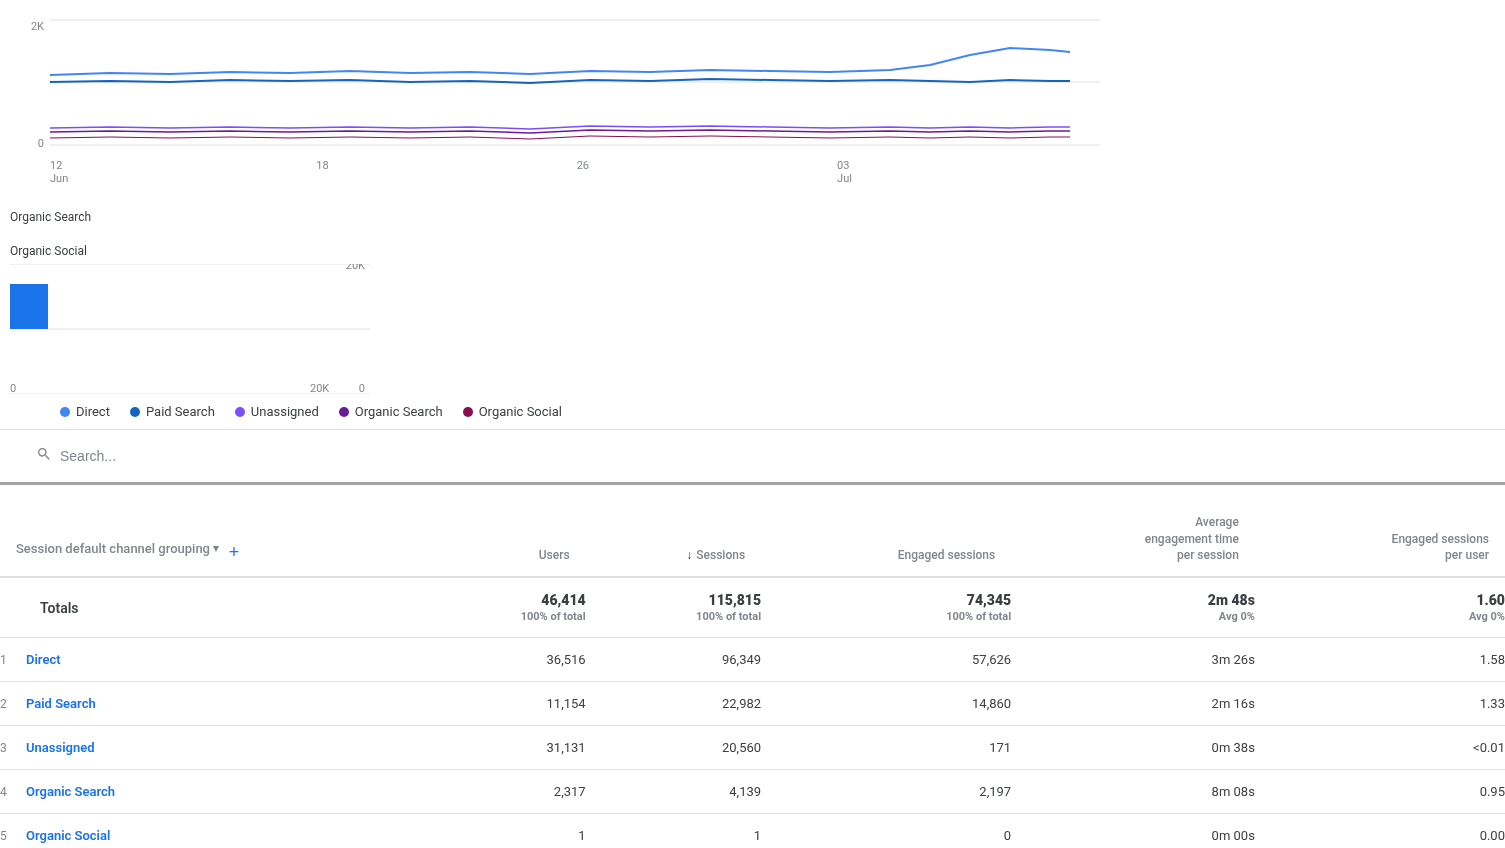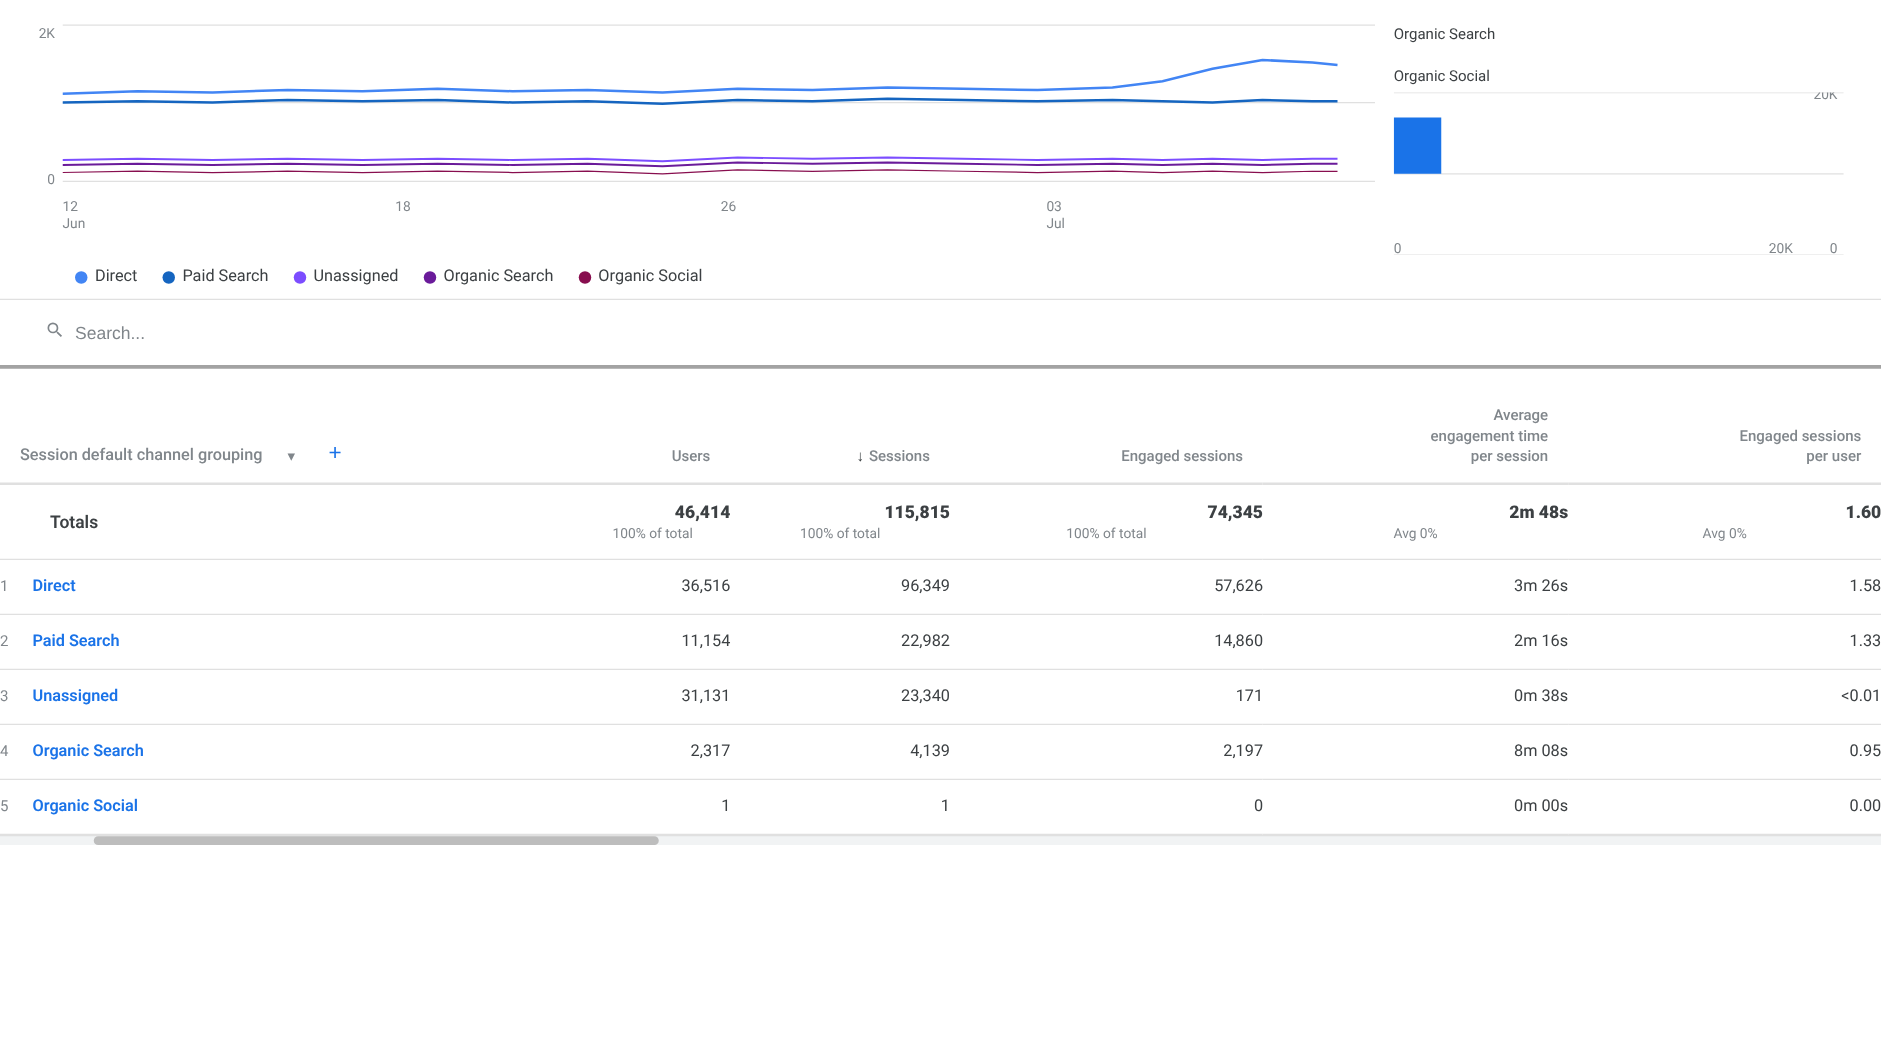--- a/index.html
+++ b/index.html
@@ -105,40 +105,39 @@
     }
 
     .totals-row td {
       font-weight: 600;
       font-size: 14px;
       color: #3c4043;
     }
 
     .totals-sub {
       font-size: 11px;
-      font-weight: 400;
+      font-weight: 700;
       color: #80868b;
       display: block;
       margin-top: 2px;
-      text-align: center;
     }
 
     .col-header-with-arrow {
       display: flex;
       align-items: flex-end;
       justify-content: flex-end;
       gap: 4px;
     }
 
     .sort-arrow { color: #3c4043; font-size: 12px; }
 
     .grouping-header {
       display: flex;
-      align-items: flex-end;
-      gap: 20px;
+      align-items: flex-start;
+      gap: 3px;
       font-size: 13px;
       color: #80868b;
     }
 
     .plus-btn {
       width: 24px;
       height: 24px;
       border-radius: 50%;
       border: none;
       background: transparent;
@@ -160,21 +159,21 @@
     .page-container {
       position: relative;
       overflow: hidden;
     }
   </style>
 </head>
 <body>
 
 <div class="page-container">
 
-  <div style="display:flex; position:relative; padding-top:10px;">
+  <div style="display:flex; position:relative; padding-top:10px;flex-direction:column;">
 
     <div style="flex:1; position:relative; padding-left:50px; min-height:190px;">
 
       <div style="position:absolute; left:0; top:10px; display:flex; flex-direction:column; justify-content:space-between; height:130px; font-size:11px; color:#80868b; text-align:right; width:44px;">
         <span>2K</span>
         <span>0</span>
       </div>
 
       <svg width="1050" height="145" viewBox="0 0 1050 145" style="display:block;">
 
@@ -341,21 +340,21 @@
     <td>14,860</td>
     <td>2m 16s</td>
     <td>1.33</td>
   </tr>
           <tr>
     <td>
       <span class="row-num">3</span>
       <span class="row-label">Unassigned</span>
     </td>
     <td>31,131</td>
-    <td>23,340</td>
+    <td>20,560</td>
     <td>171</td>
     <td>0m 38s</td>
     <td>&lt;0.01</td>
   </tr>
           <tr>
     <td>
       <span class="row-num">4</span>
       <span class="row-label">Organic Search</span>
     </td>
     <td>2,317</td>

